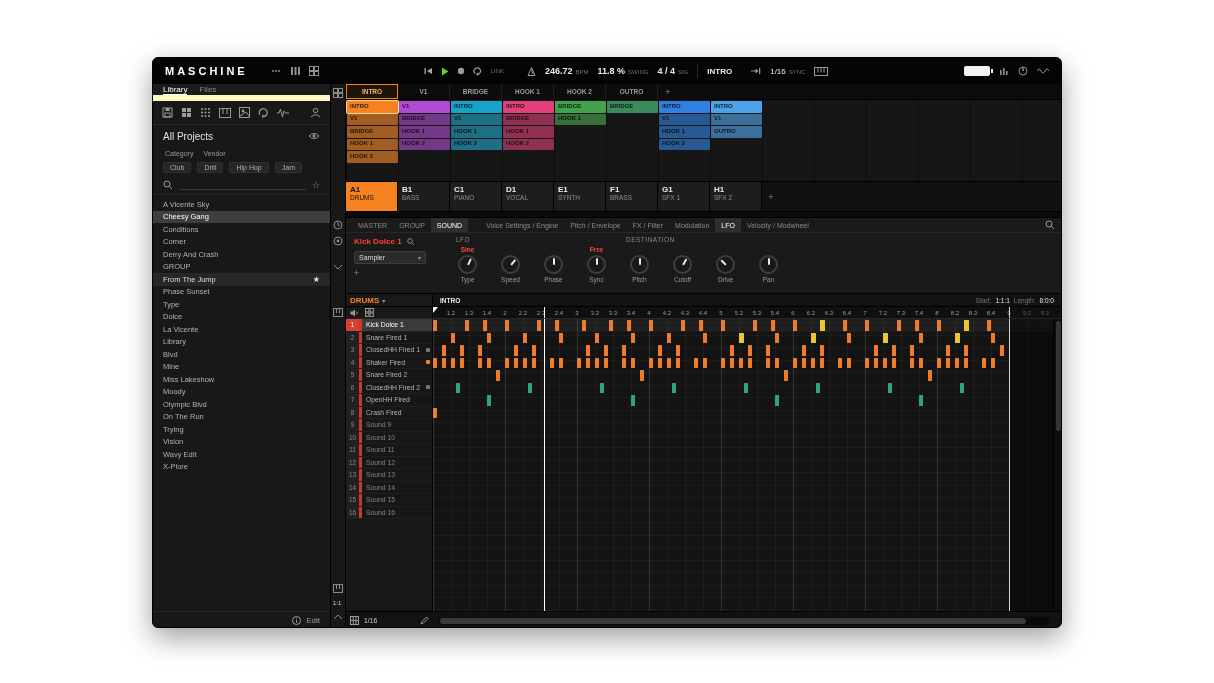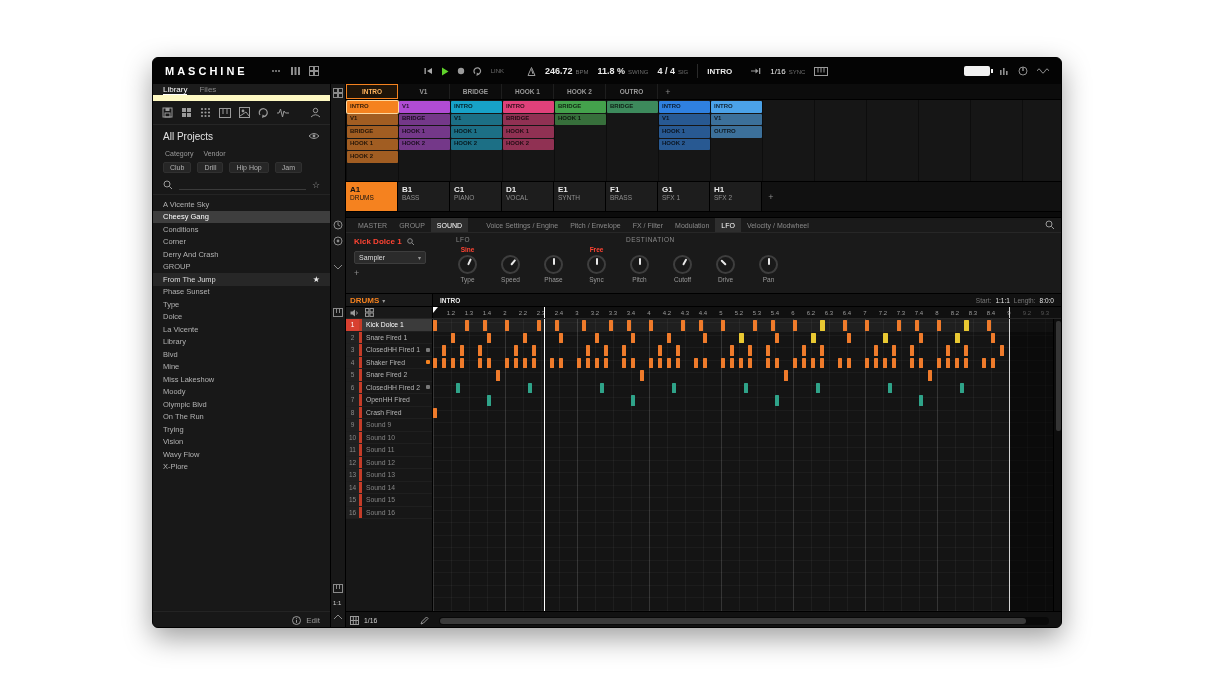--- a/index.html
+++ b/index.html
@@ -417,21 +417,21 @@
           <div class="prow">
             <span>On The Run</span>
           </div>
           <div class="prow">
             <span>Trying</span>
           </div>
           <div class="prow">
             <span>Vision</span>
           </div>
           <div class="prow">
-            <span>Wavy Flow</span>
+            <span>Wavy Edit</span>
           </div>
           <div class="prow">
             <span>X-Plore</span>
           </div>
         </div>
       <div class="sb-bottom">
         <span>
             <svg width="9" height="9">
               <circle cx="4.5" cy="4.5" r="4" fill="none" stroke="#9a9a9a"></circle>
               <rect x="4" y="3.8" width="1" height="3" fill="#9a9a9a"></rect>

